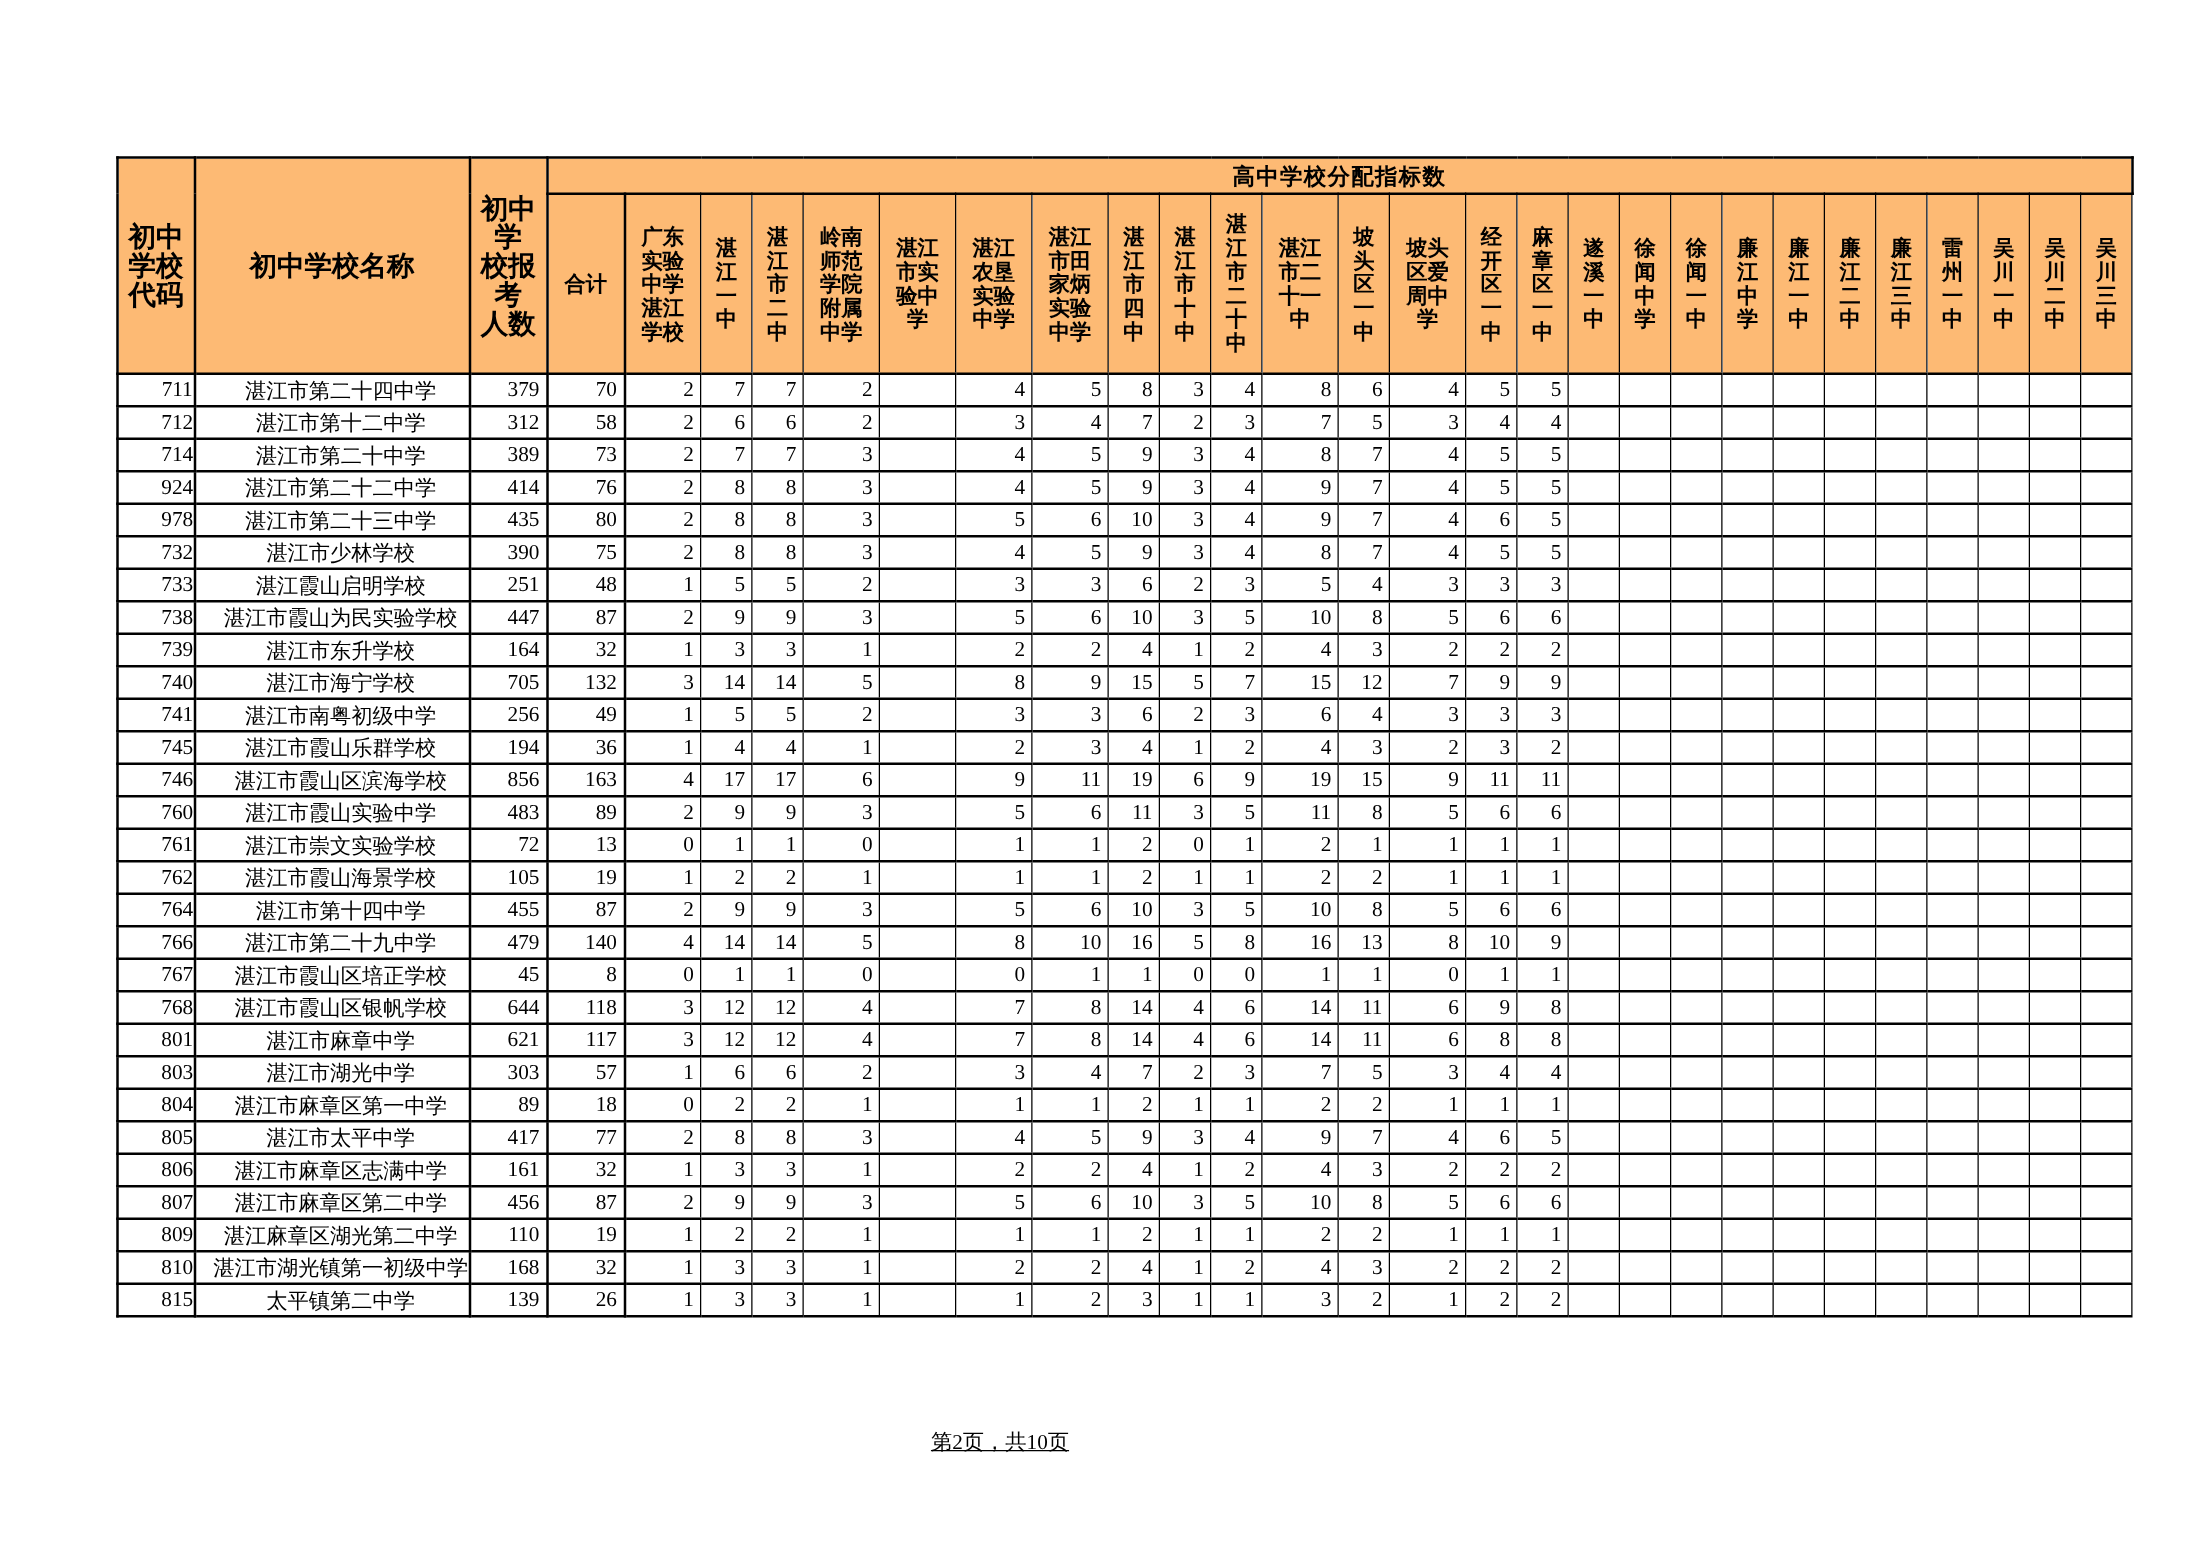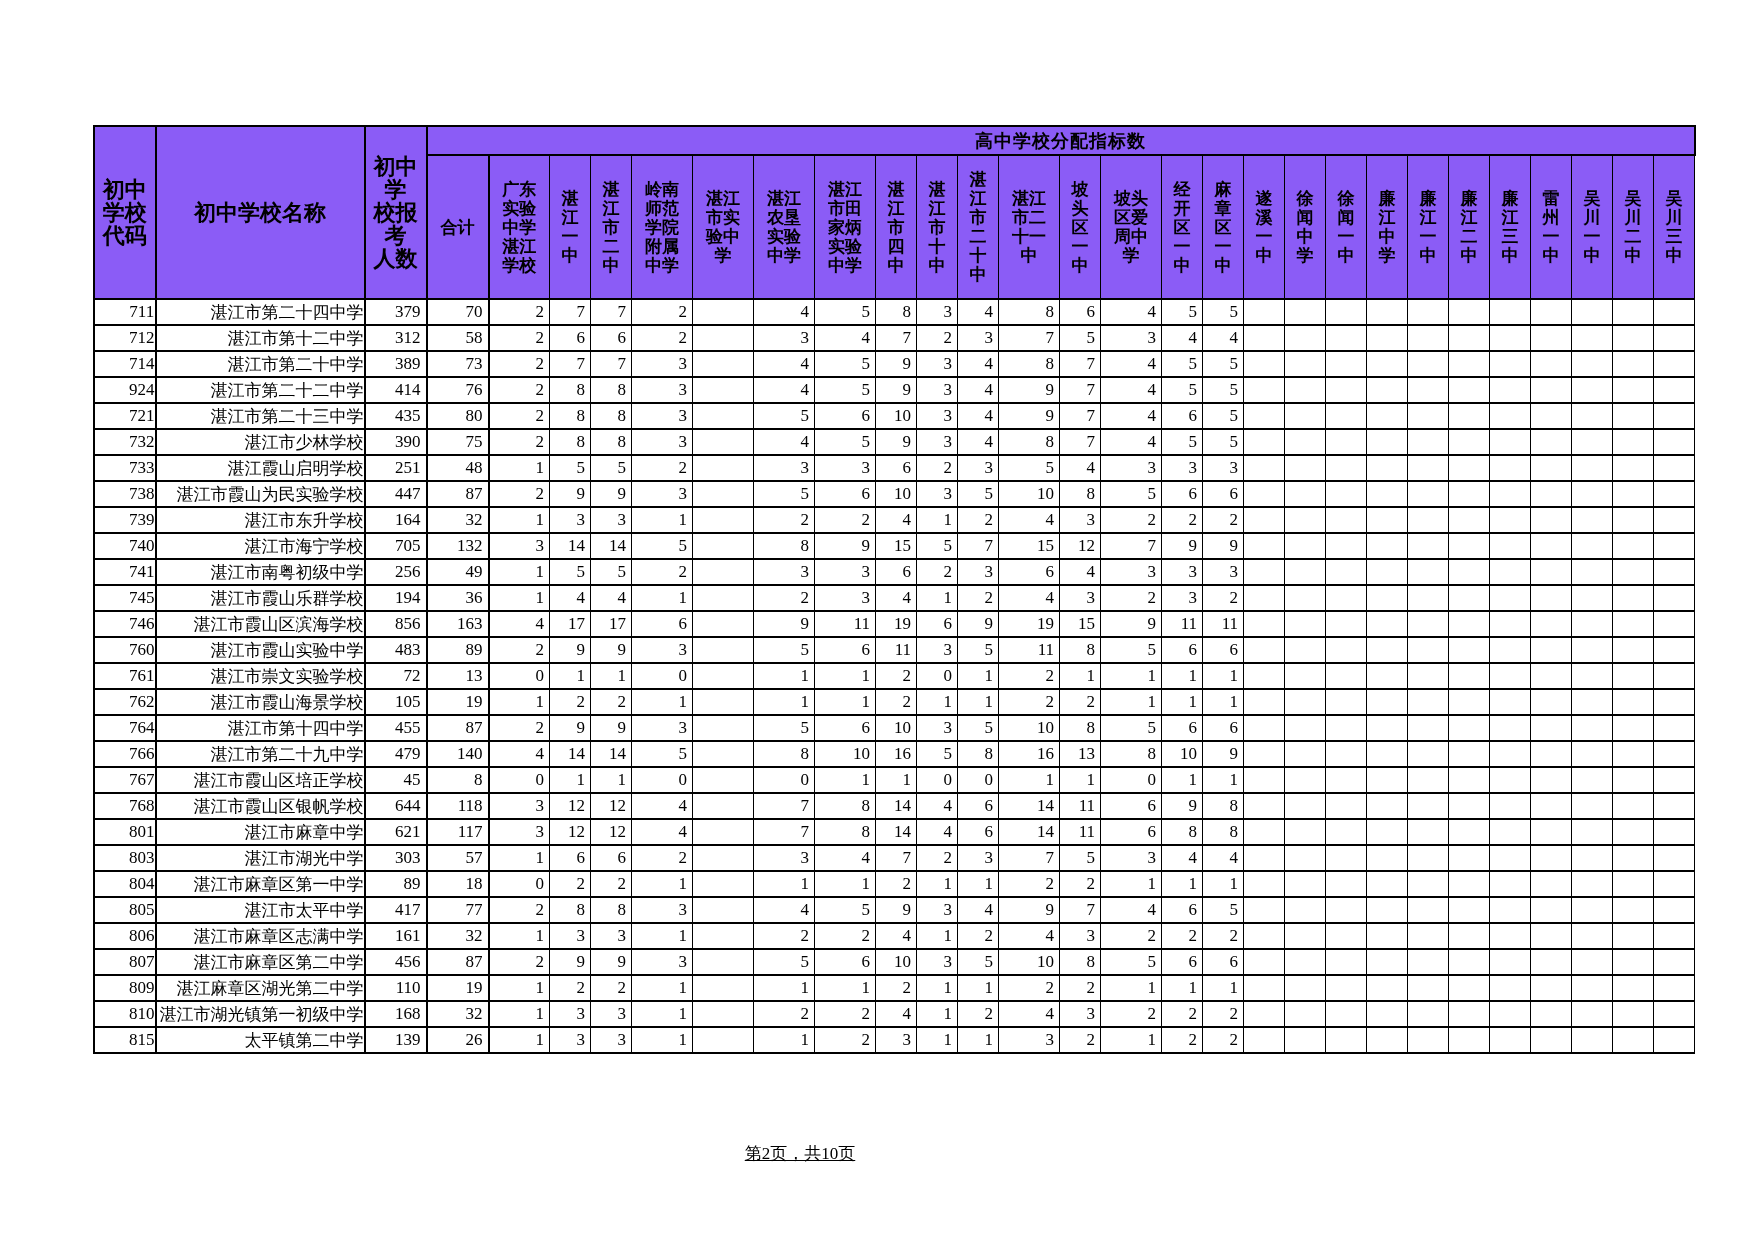--- a/index.html
+++ b/index.html
@@ -15,36 +15,36 @@
   col.c-app   { width:62px; }
   col.c-total { width:62px; }
   col.c-narrow{ width:41px; }
   col.c-wide  { width:61px; }
   th,td {
     border:1px solid #000;
     border-top-width:2px; border-bottom-width:2px;
     overflow:hidden; padding:0;
   }
   .major { border-left-width:2px; border-right-width:2px; }
-  th { font-weight:bold; background:#8b5cf6;margin-left:24px; }
+  th { font-weight:bold; background:#fdba74;margin-left:24px; }
   .span-hd {
     border:2px solid #000; font-size:18px; height:27px;
     text-align:center; vertical-align:middle; letter-spacing:1px;
   }
   .hd {
     font-size:22px; white-space:pre-line; text-align:center;
     vertical-align:middle; line-height:23px;
   }
   .vhd {
     font-size:17px; white-space:pre-line; 
     vertical-align:middle; line-height:19px; height:142px;
   }
   tbody td { height:24px; font-size:17px; }
   td.code { text-align:center;padding-left:34px; }
-  td.name { text-align:right; padding-left:3px; white-space:nowrap; }
+  td.name { text-align:center; padding-left:14px; white-space:nowrap; }
   td.num  { text-align:right; padding-right:5px; }
   .footer {
     position:absolute; left:800px; top:1142px; transform:translateX(-50%);
     font-size:17px; white-space:nowrap;text-decoration:underline;
   }
 </style>
 </head>
 <body>
 
 <div class="sheet">
@@ -334,21 +334,21 @@
           <td class="num"></td>
           <td class="num"></td>
           <td class="num"></td>
           <td class="num"></td>
           <td class="num"></td>
           <td class="num"></td>
           <td class="num"></td>
           <td class="num"></td>
         </tr>
         <tr>
-          <td class="code major">721</td>
+          <td class="code major">978</td>
           <td class="name major">湛江市第二十三中学</td>
           <td class="num major">435</td>
           <td class="num major">80</td>
           <td class="num">2</td>
           <td class="num">8</td>
           <td class="num">8</td>
           <td class="num">3</td>
           <td class="num"></td>
           <td class="num">5</td>
           <td class="num">6</td>

